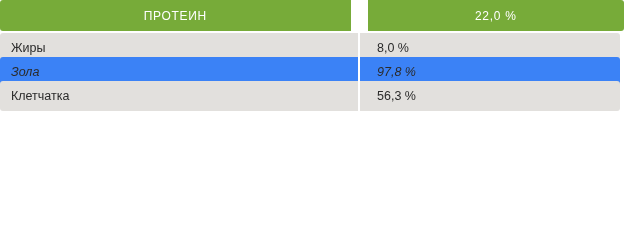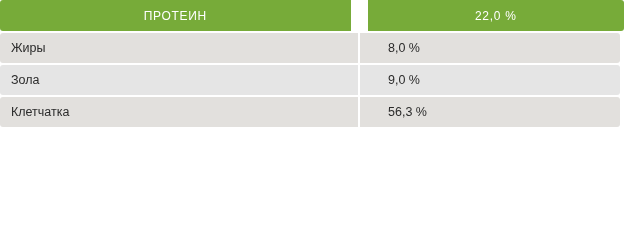--- a/index.html
+++ b/index.html
@@ -50,21 +50,21 @@
   .header-cell.value-col {
     width: 262px;
     border-radius: 0 3px 3px 0;
     margin-left: 13px;
   }
 
   
   .table-row {
     display: flex;
     height: 14px;
-    margin-bottom: 18px;
+    margin-bottom: 10px;
     text-align: right;
   }
   .body-cell {
     display: flex;
     align-items: center;
     height: 30px;
     box-sizing: border-box;
     font-size: 12.5px;
     color: #2b2b2b;
   }
@@ -73,26 +73,26 @@
     padding-left: 11px;
     border-radius: 3px 0 0 3px;
   }
   .row-spacer {
     width: 2px;
     background: #ffffff;
     flex: 0 0 2px;
   }
   .body-cell.value-col {
     width: 260px;
-    padding-left: 28px;
+    padding-left: 17px;
     border-radius: 0 3px 3px 0;
   }
 
   .row-grey .body-cell { background: #e2e0dd; }
-  .row-cream .body-cell { background: #e5e5e5; }
+  .row-cream .body-cell { background: #3b82f6; font-style: italic; }
 </style>
 </head>
 <body>
 
 <div class="nutrition-table">
 
   <div class="table-header">
     <div class="header-cell label-col">ПРОТЕИН</div>
     <div class="header-spacer"></div>
     <div class="header-cell value-col">22,0 %</div>
@@ -100,21 +100,21 @@
 
   <div class="table-row row-grey">
     <div class="body-cell label-col">Жиры</div>
     <div class="row-spacer"></div>
     <div class="body-cell value-col">8,0 %</div>
   </div>
 
   <div class="table-row row-cream">
     <div class="body-cell label-col">Зола</div>
     <div class="row-spacer"></div>
-    <div class="body-cell value-col">9,0 %</div>
+    <div class="body-cell value-col">97,8 %</div>
   </div>
 
   <div class="table-row row-grey">
     <div class="body-cell label-col">Клетчатка</div>
     <div class="row-spacer"></div>
     <div class="body-cell value-col">56,3 %</div>
   </div>
 
 
 </div>

